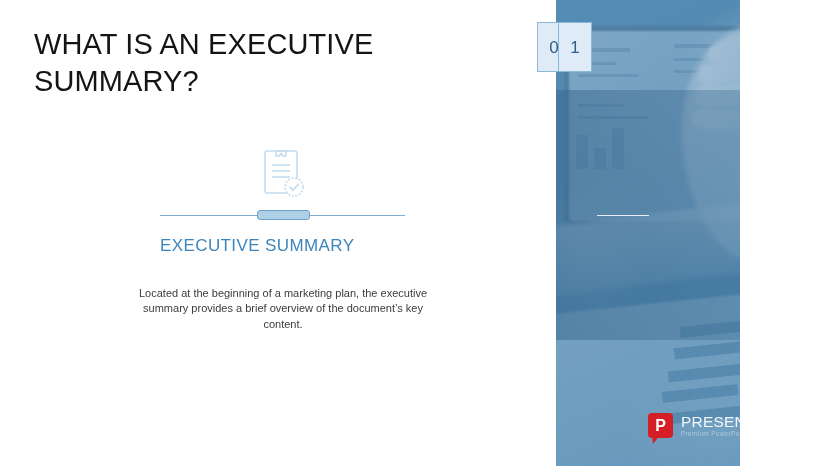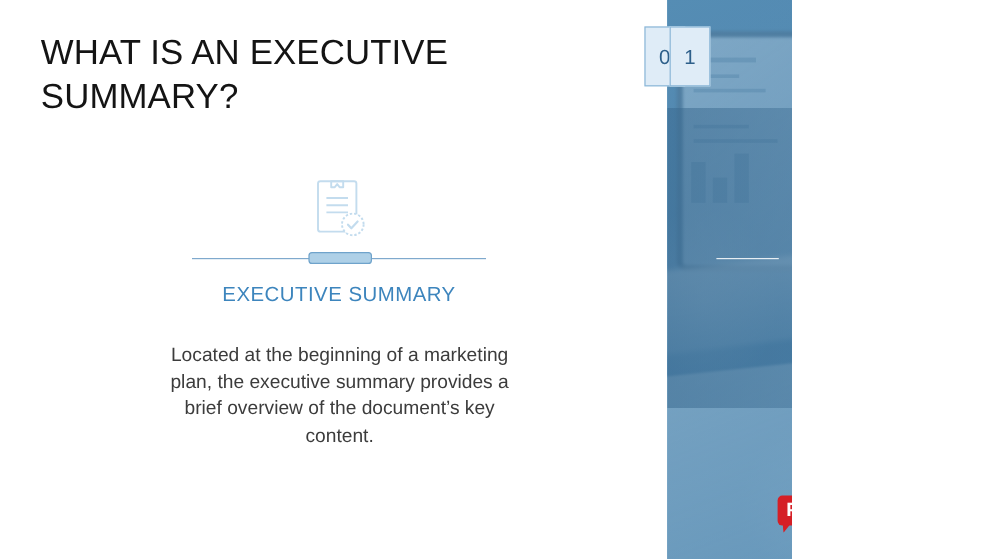--- a/index.html
+++ b/index.html
@@ -5,21 +5,21 @@
   html, body {
     margin: 0;
     padding: 0;
     background: #ffffff;
   }
   body {
     font-family: "Liberation Sans", sans-serif;
   }
   .slide {
     position: relative;
-    width: 660px;
+    width: 740px;
     height: 466px;
     background: #ffffff;
     overflow: hidden;
   }
 
   
   .left-panel {
     position: absolute;
     left: 0; top: 0;
     width: 556px;
@@ -75,34 +75,33 @@
     border: 1px solid #6fa3cb;
     border-radius: 3px;
     box-sizing: border-box;
   }
 
   .section-heading {
     position: absolute;
     left: 160px;
     top: 235px;
     width: 245px;
-    text-align: center;
     font-size: 17px;
     line-height: 1.33;
     color: #3d85bd;
     letter-spacing: 0.4px;
   }
 
   .section-body {
     position: absolute;
     left: 128px;
     top: 286px;
     width: 310px;
     text-align: center;
-    font-size: 16px;
+    font-size: 11px;
     line-height: 1.39;
     color: #3c3c3c;
   }
 
   
   .badge {
     position: absolute;
     top: 22px;
     width: 34px;
     height: 50px;

